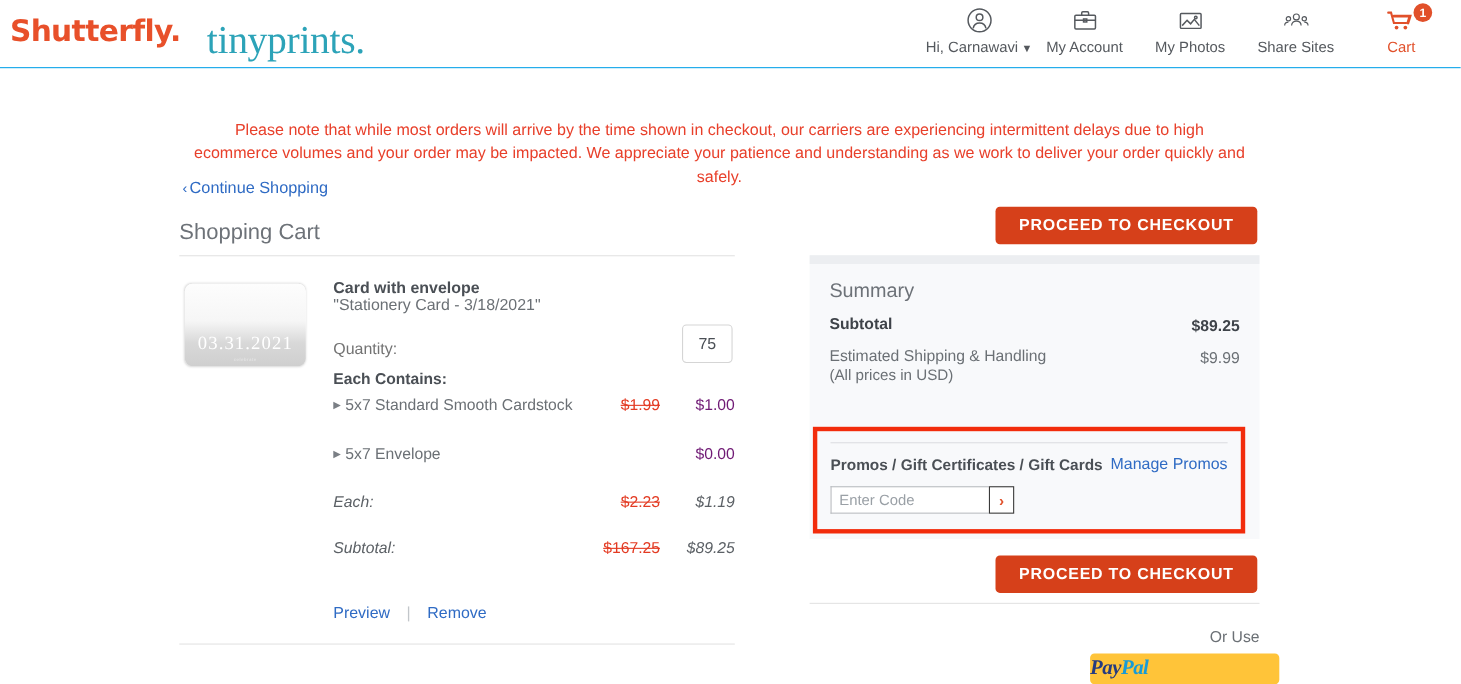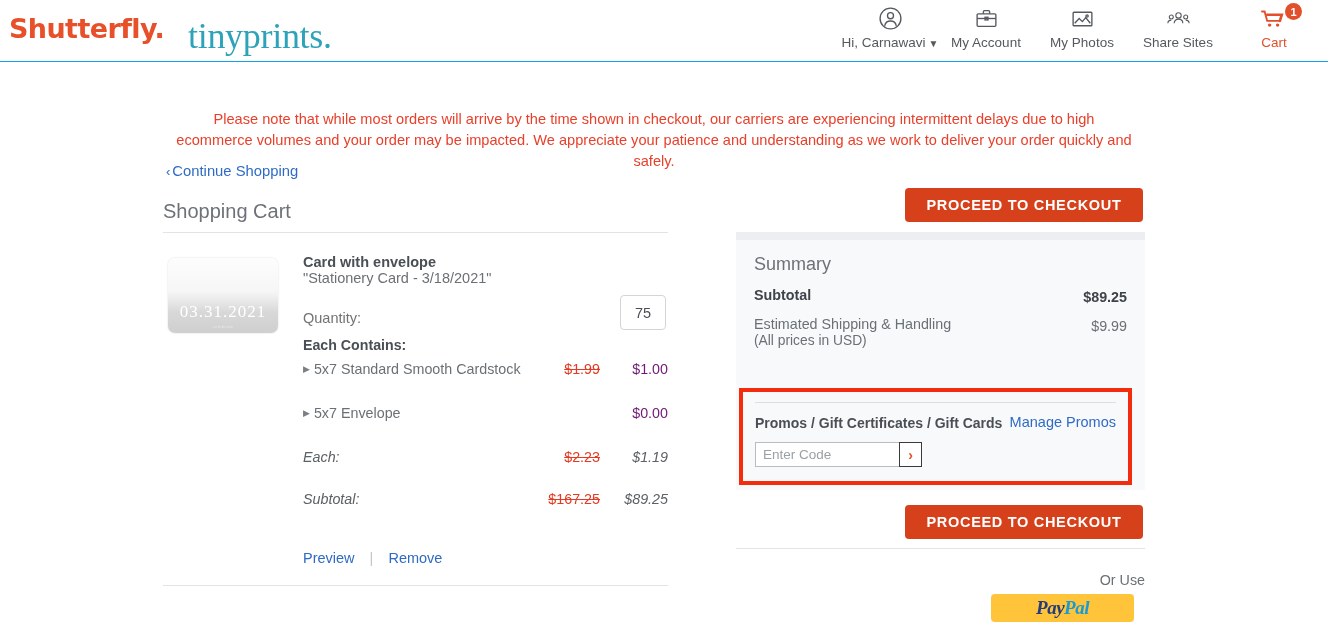--- a/index.html
+++ b/index.html
@@ -175,23 +175,23 @@
   }
 
   .btn-bottom { position: absolute; left: 905px; top: 505px; width: 238px; height: 34px; }
   .divider-right {
     position: absolute; left: 736px; top: 548px; width: 409px; height: 1px; background: #e3e3e3;
   }
   .or-use {
     position: absolute; right: 183px; top: 572px; font-size: 14.3px; color: #6b7075;
   }
   .paypal-btn {
-    position: absolute; left: 991px; top: 594px; width: 143px; height: 28px;
+    position: absolute; left: 991px; top: 594px; width: 172px; height: 28px;
     background: #ffc439; border: none; border-radius: 4px; cursor: pointer;
-    display: flex; align-items: center; justify-content: center;
+    display: flex; align-items: center; 
   }
   .paypal-txt {
     font-family: "Liberation Serif", serif;
     font-size: 19px; font-weight: bold; font-style: italic; letter-spacing: -0.5px;
   }
   .pp-blue { color: #253b80; }
   .pp-cyan { color: #179bd7; }
 </style>
 </head>
 <body>

